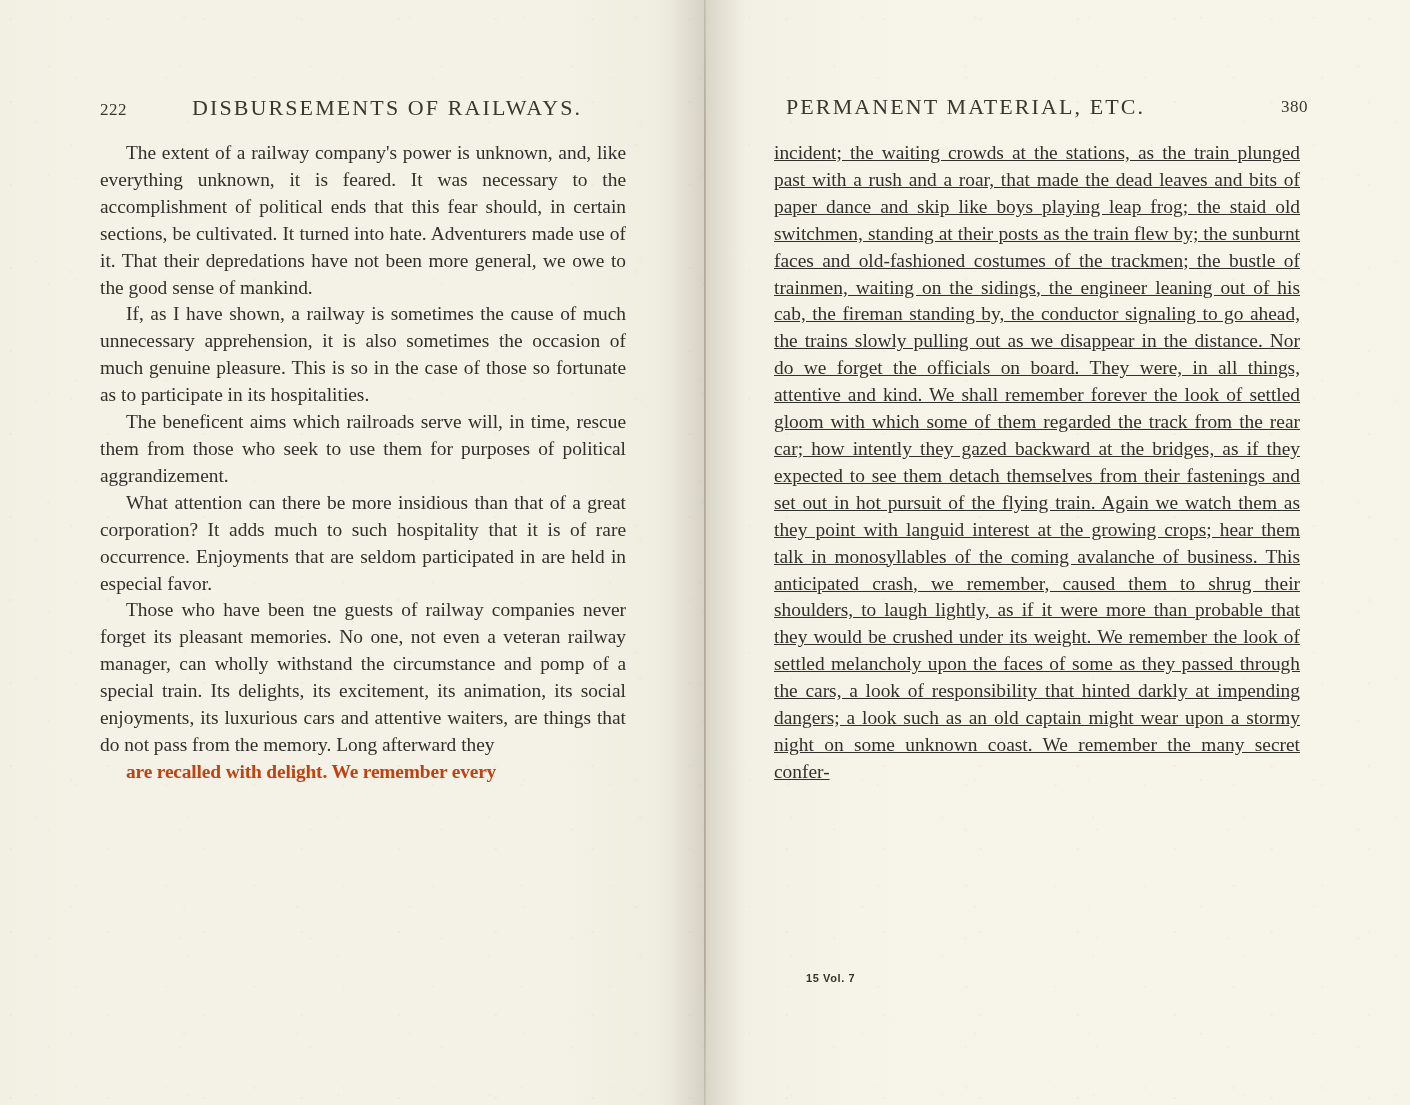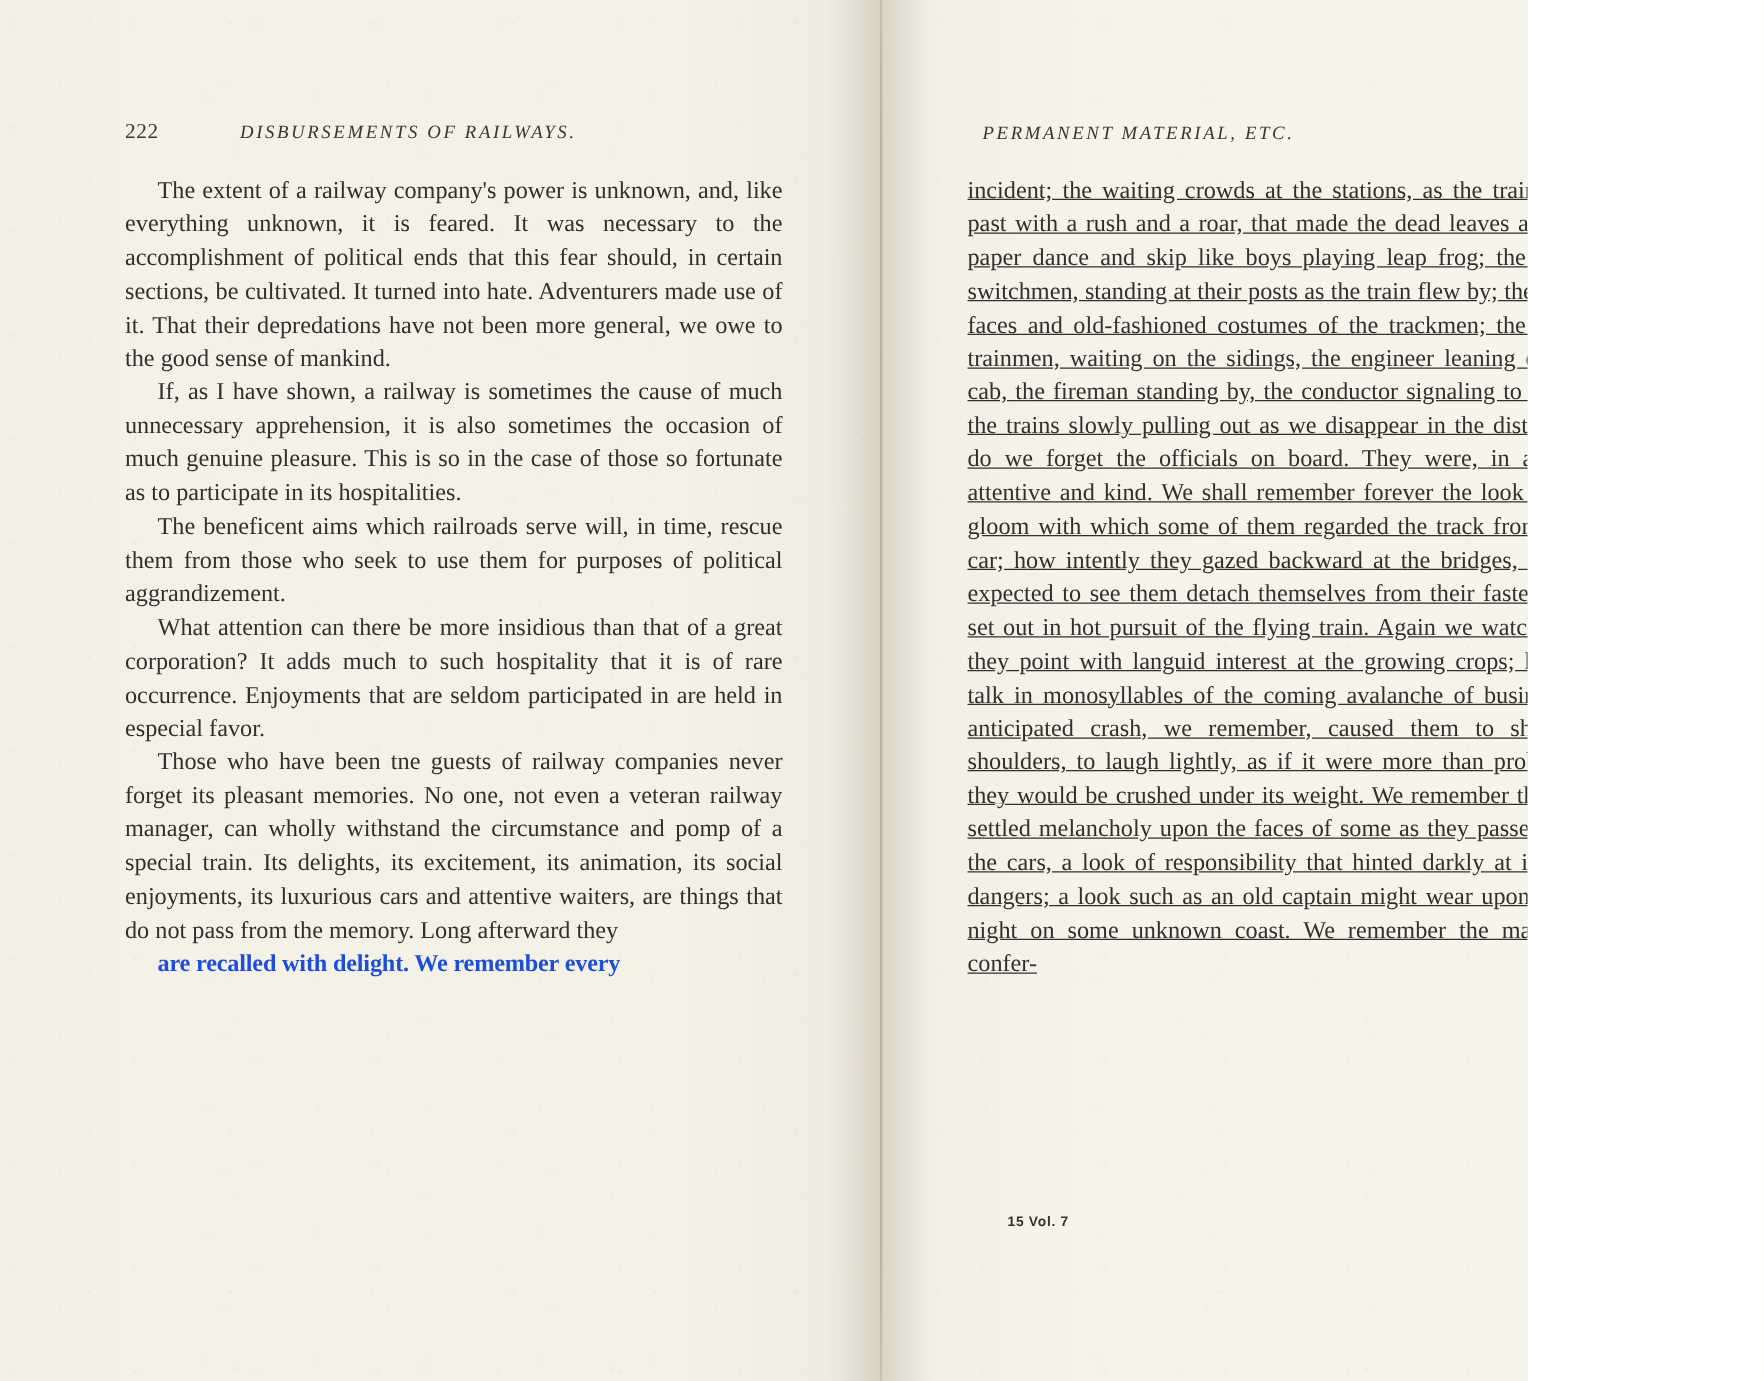--- a/index.html
+++ b/index.html
@@ -3,21 +3,21 @@
 <meta charset="utf-8">
 <style>
   html, body {
     margin: 0;
     padding: 0;
     background: #ffffff;
   }
 
   #page {
     position: relative;
-    width: 1222px;
+    width: 1410px;
     height: 1105px;
     overflow: hidden;
     background: #f3f0e6;
     font-family: "Liberation Serif", "DejaVu Serif", serif;
     color: #2b2b28;
   }
 
   
   .sheet {
     position: absolute;
@@ -102,22 +102,21 @@
     font-size: 17px;
     color: #38382f;
   }
   .runhead .folio {
     font-family: "Liberation Serif", "DejaVu Serif", serif;
     font-size: 17px;
     letter-spacing: 0.5px;
     font-style: normal;
   }
   .runhead .title {
-    font-style: italic;
-    font-size: 15px;
+    font-size: 22px;
     letter-spacing: 2.1px;
     white-space: nowrap;
   }
 
   .runhead-left  { left: 100px; width: 530px; }
   .runhead-left .folio { width: 92px; }
   .runhead-right { left: 786px; width: 522px; justify-content: space-between; align-items: center; }
 
   
   .column {
@@ -138,21 +137,21 @@
     text-indent: 26px;
     hyphens: none;
   }
   .column p.noindent { text-indent: 0; }
 
   
   .heavy-line {
     display: block;
     font-weight: bold;
     letter-spacing: -0.15px;
-    color: #1d4ed8;
+    color: #c2410c;
   }
 
   
   .signature {
     position: absolute;
     left: 806px;
     top: 972px;
     font-family: "Liberation Sans", "DejaVu Sans", sans-serif;
     font-weight: bold;
     font-size: 11px;

